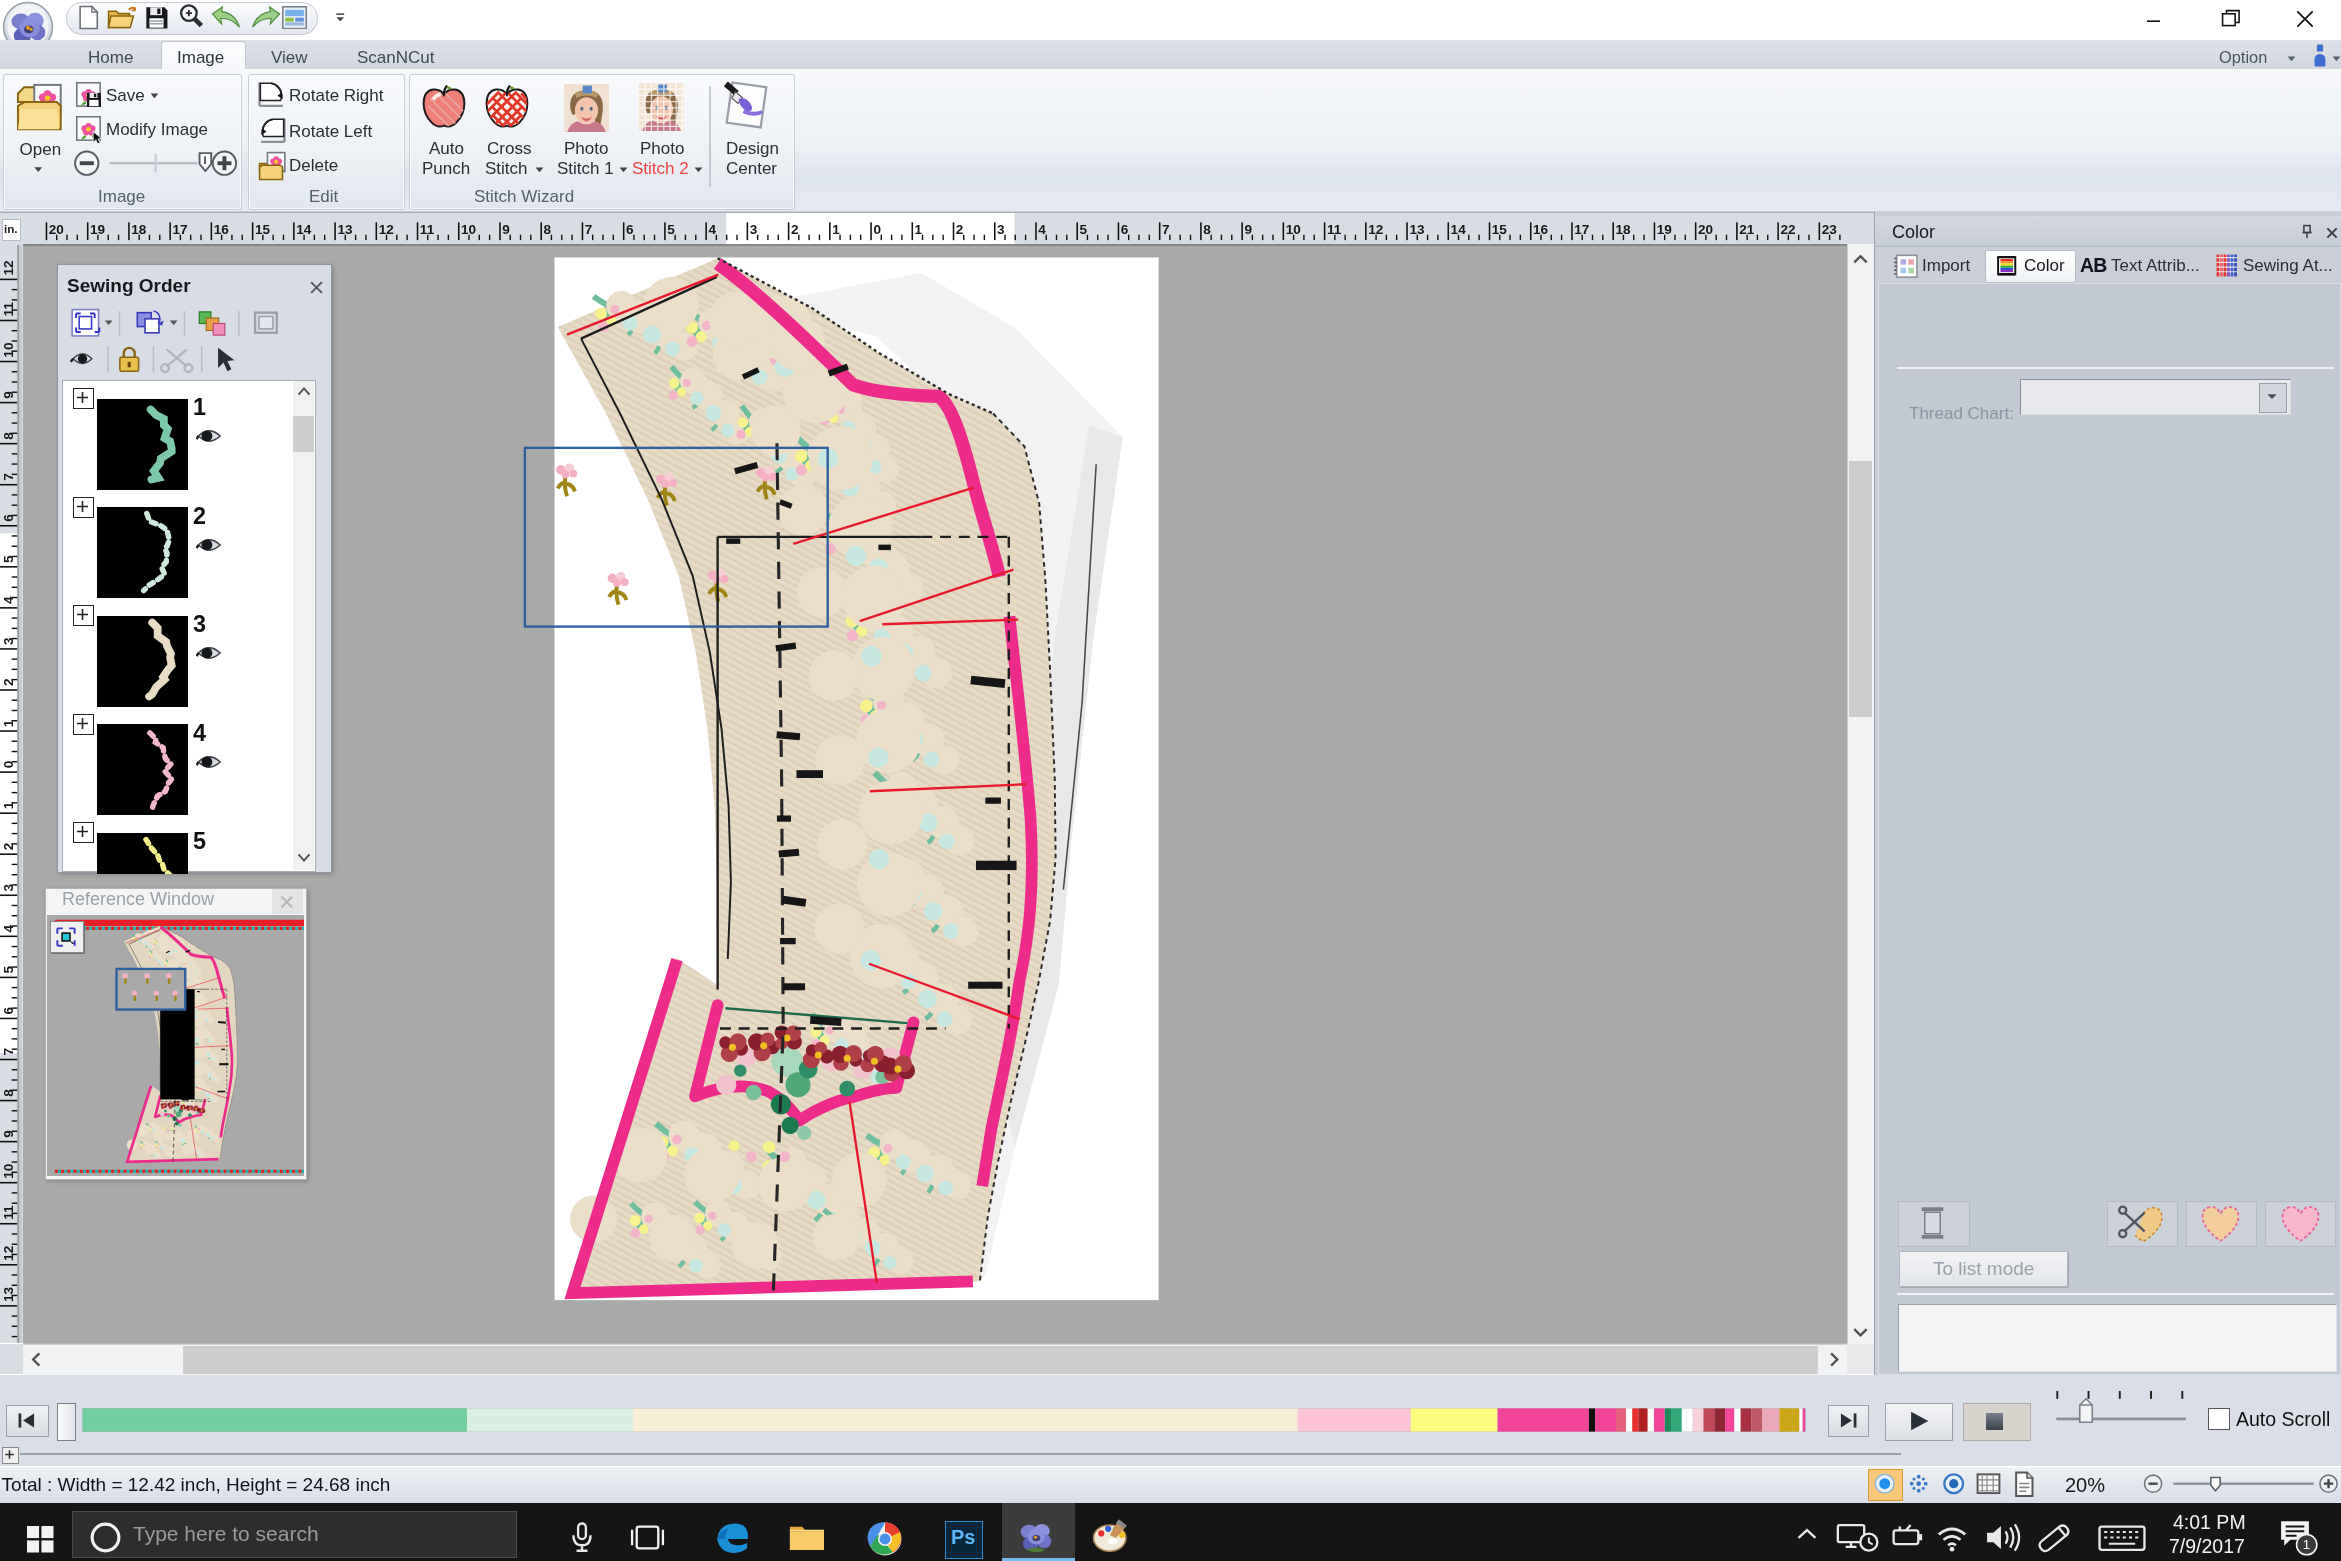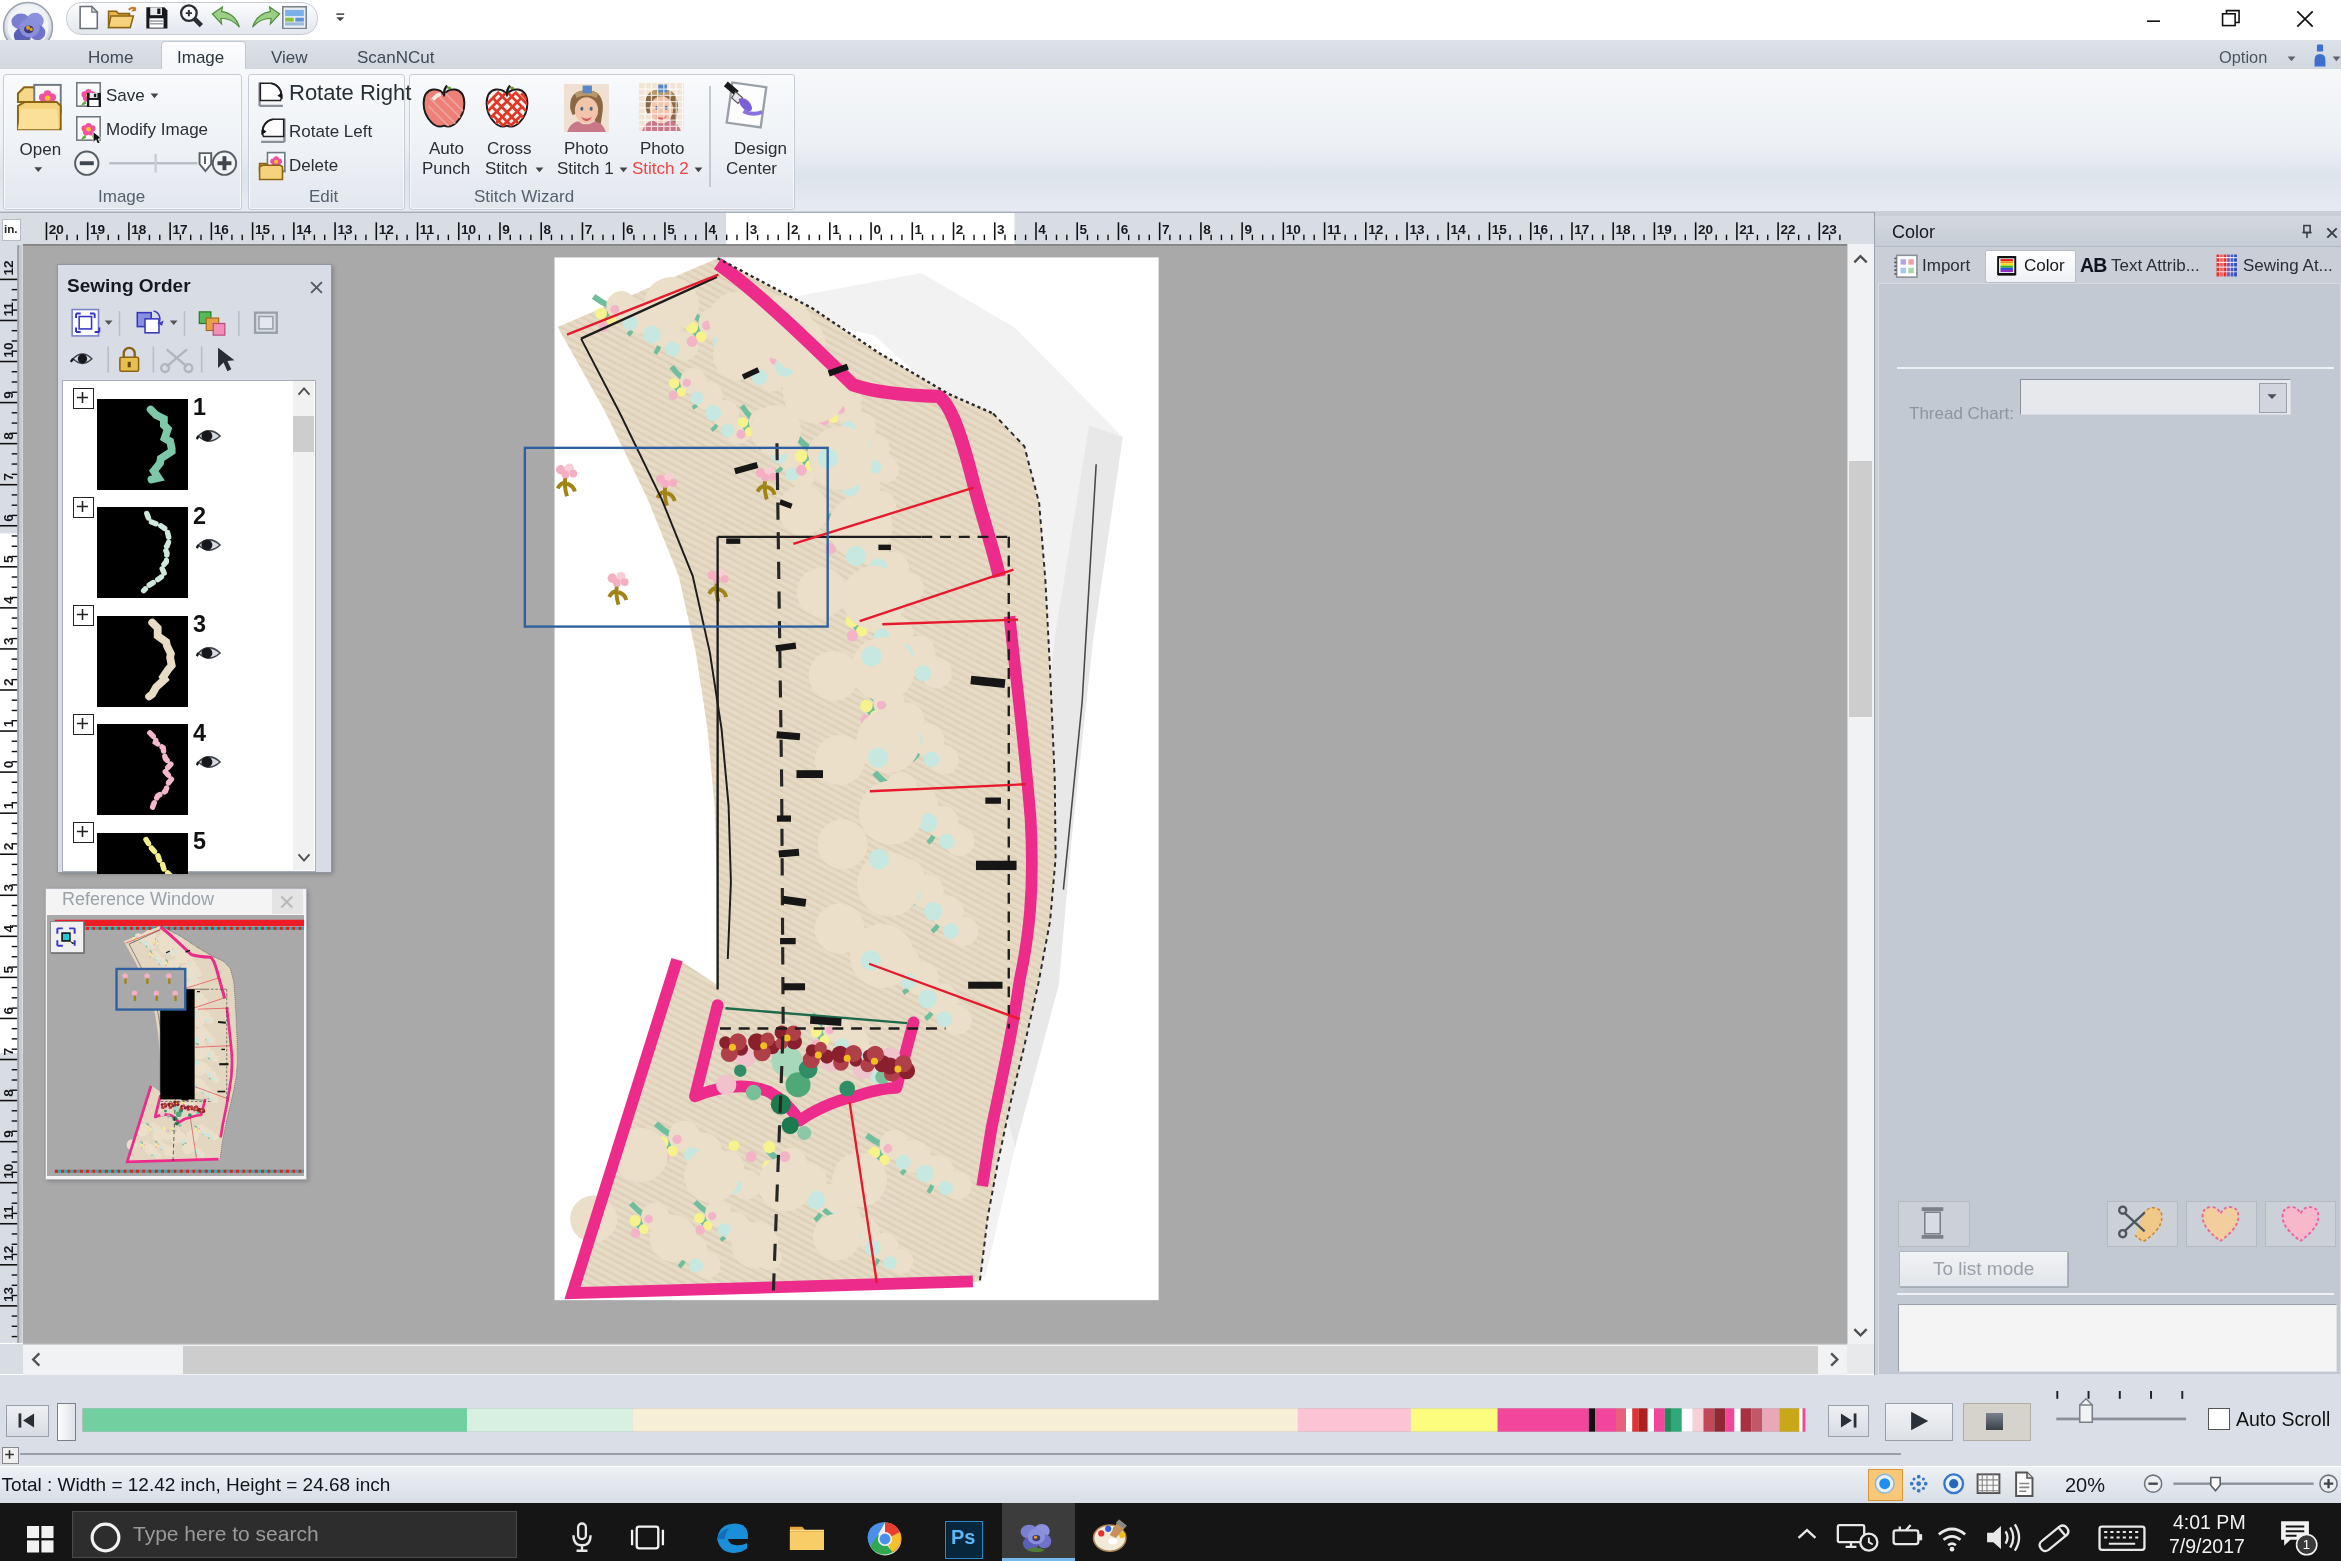--- a/index.html
+++ b/index.html
@@ -168,21 +168,21 @@
 <rect x="185" y="14.5" width="18" height="5" fill="#40464e"></rect>
     <rect x="191.5" y="8" width="5" height="18" fill="#40464e"></rect>
   </svg>
 <div class="abs no" style="left:98px;top:187px;font-size:17px;color:#55616e;">Image</div>
 <svg class="abs" style="left:258px;top:81px" width="28" height="28" viewBox="0 0 36 36">
 <path d="M2 2 v30 M2 32 h30" stroke="#8a9098" stroke-width="3"></path>
 <path d="M3 3 h14 a16 16 0 0 1 12 22 l-26 0 z" fill="#ffffff" stroke="#222" stroke-width="2"></path>
 <path d="M17 3 a16 16 0 0 1 13 18" fill="none" stroke="#222" stroke-width="2.5"></path>
 <path d="M30 15 l-5 4 7 4 z" fill="#111"></path>
   </svg>
-<div class="abs no" style="left:289px;top:80px;font-size:22px;color:#2a2f35;">Rotate Right</div>
+<div class="abs no" style="left:289px;top:86px;font-size:17px;color:#2a2f35;">Rotate Right</div>
 <svg class="abs" style="left:258px;top:117px" width="28" height="28" viewBox="0 0 36 36">
 <path d="M34 2 v30 M4 32 h30" stroke="#8a9098" stroke-width="3"></path>
 <path d="M33 3 h-14 a16 16 0 0 0 -12 22 l26 0 z" fill="#ffffff" stroke="#222" stroke-width="2"></path>
 <path d="M19 3 a16 16 0 0 0 -13 18" fill="none" stroke="#222" stroke-width="2.5"></path>
 <path d="M6 15 l5 4 -7 4 z" fill="#111"></path>
   </svg>
 <div class="abs no" style="left:289px;top:122px;font-size:17px;color:#2a2f35;">Rotate Left</div>
 <svg class="abs" style="left:258px;top:151px" width="30" height="30" viewBox="0 0 38 38">
 <rect x="12" y="2" width="22" height="24" fill="#fafafa" stroke="#707880" stroke-width="2"></rect>
 <g>
@@ -269,21 +269,21 @@
     <path d="M2 2 l5 6 5 -6 z" fill="#444"></path>
   </svg>
 <div class="abs" style="left:709px;top:86px;width:1.6px;height:101px;background:#c4cad2;"></div>
 <svg class="abs" style="left:723px;top:80px" width="47" height="53" viewBox="0 0 60 68">
 <rect x="8" y="6" width="44" height="52" fill="#fdfdfd" stroke="#9aa0a8" stroke-width="3" transform="rotate(8 30 32)"></rect>
 <path d="M6 2 l14 12 -5 6 -14 -12 z" fill="#1a1a1a"></path>
 <path d="M16 15 l9 8 -6 7 -8 -7 z" fill="#e8e8ea" stroke="#555" stroke-width="1.5"></path>
 <path d="M20 24 q9 -2 14 5 q5 7 2 10 q-5 3 -10 -2 q-6 -6 -6 -13z" fill="#7a5fd8"></path>
 <path d="M26 40 q12 6 24 1" stroke="#8a70e0" stroke-width="5" fill="none"></path>
   </svg>
-<div class="abs no" style="left:726px;top:139px;font-size:17px;color:#2a2f35;margin-left:8px;">Design</div>
+<div class="abs no" style="left:726px;top:139px;font-size:17px;color:#2a2f35;">Design</div>
 <div class="abs no" style="left:726px;top:159px;font-size:17px;color:#2a2f35;">Center</div>
 <div class="abs no" style="left:474px;top:187px;font-size:17px;color:#55616e;">Stitch Wizard</div>
 <div class="abs" style="left:0px;top:212px;width:2342px;height:33px;background:#d8dce3;border-top:0.8px solid #a8aeb6;"></div>
 <div class="abs" style="left:1.6px;top:219px;width:17px;height:20px;background:#fff;border:1.6px solid #b8bdc4;"></div>
 <div class="abs no" style="left:3.9px;top:222px;font-size:11.7px;color:#222;font-weight:bold;">in.</div>
 <svg class="abs" style="left:22.6px;top:213px" width="1824" height="31" viewBox="29 0 2337 40">
     <rect x="29" y="0" width="2337" height="40" fill="#d8dce3"></rect>
     <rect x="928" y="0" width="372" height="40" fill="#ffffff"></rect>
     <rect x="50.0" y="12" width="2" height="23" fill="#101010"></rect>
     <text x="54.0" y="27" font-size="17.5" font-weight="bold" fill="#16181c" font-family="Liberation Sans">20</text>

